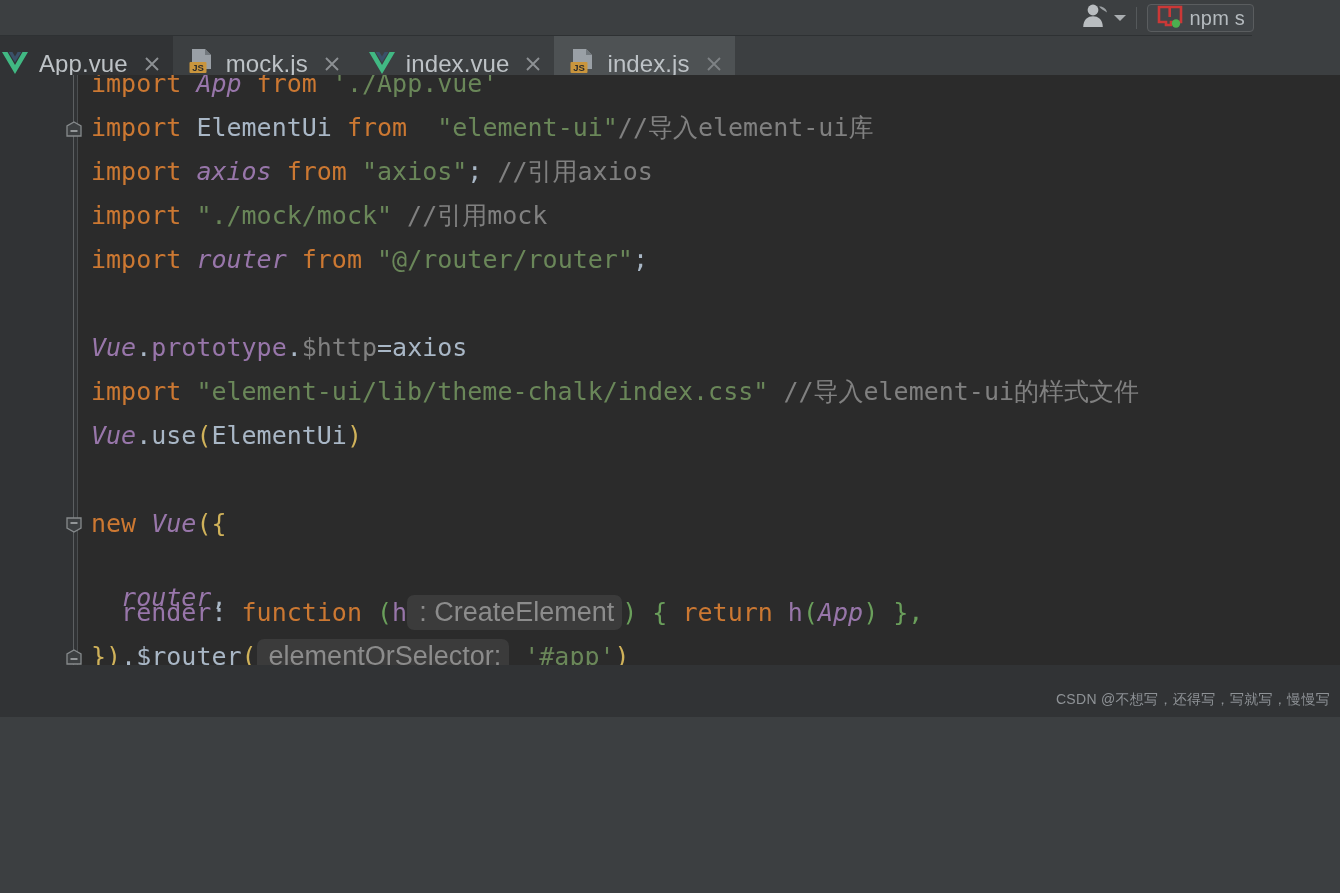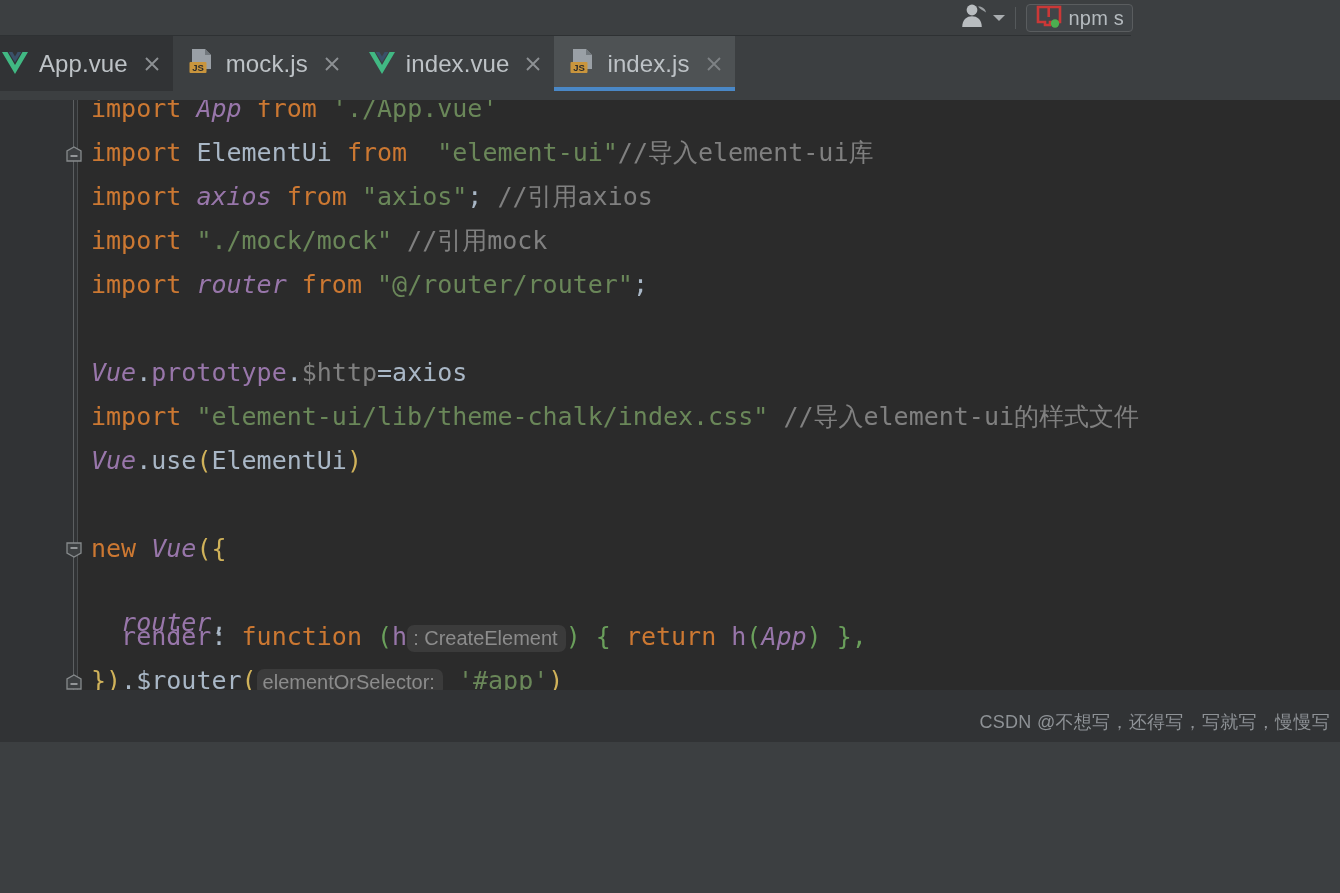--- a/index.html
+++ b/index.html
@@ -14,21 +14,21 @@
     position: relative;
     width: 1340px; height: 893px;
     background: #3c3f41;
     overflow: hidden;
   }
 
   
   .toolbar {
     position: absolute;
     left: 0; top: 0;
-    width: 1131px; height: 36px;
+    width: 1252px; height: 36px;
     background: #3c3f41;
     border-bottom: 1px solid #2e3133;
     box-sizing: border-box;
   }
   .toolbar-right {
     position: absolute;
     right: 0; top: 0;
     height: 36px;
     display: flex;
     align-items: center;
@@ -113,21 +113,21 @@
     flex: none;
   }
   .tab-icon { flex: none; display: block; }
 
   
   #tab-appvue { margin-left: -26px; padding-left: 26px; }
 
   
   .editor {
     position: absolute;
-    left: 0; top: 100px;
+    left: 0; top: 75px;
     width: 1340px; height: 642px;
     background: #2b2b2b;
     overflow: hidden;
   }
   .gutter {
     position: absolute;
     left: 0; top: 0;
     width: 78px; height: 802px;
     background: #313335;
     border-right: 1px solid #4b4e50;
@@ -181,34 +181,34 @@
   .cmt      { color: #808080; }
   .plain    { color: #a9b7c6; }
   .field    { color: #9876aa; }
   .grey     { color: #808080; }
   .brace    { color: #d0b25a; }
   .paren-g  { color: #6a9f5b; }
 
   
   .hint {
     font-family: "Liberation Sans", "DejaVu Sans", sans-serif;
-    font-size: 20px;
+    font-size: 27px;
     color: #8c8c8c;
     background: #3b3b3b;
     border-radius: 7px;
-    padding: 2px 8px 3px 6px;
+    padding: 2px 8px 3px 12px;
     letter-spacing: 0;
   }
 
   
   .watermark {
     position: absolute;
     right: 10px; bottom: 8px;
     color: #8e9296;
-    font-size: 18px;
+    font-size: 14px;
     font-family: "Liberation Sans", "DejaVu Sans", sans-serif;
     white-space: nowrap;
     letter-spacing: .3px;
   }
   .bottom-shade {
     position: absolute;
     left: 0; right: 0; bottom: 0;
     height: 52px;
     background: #313335;
   }

